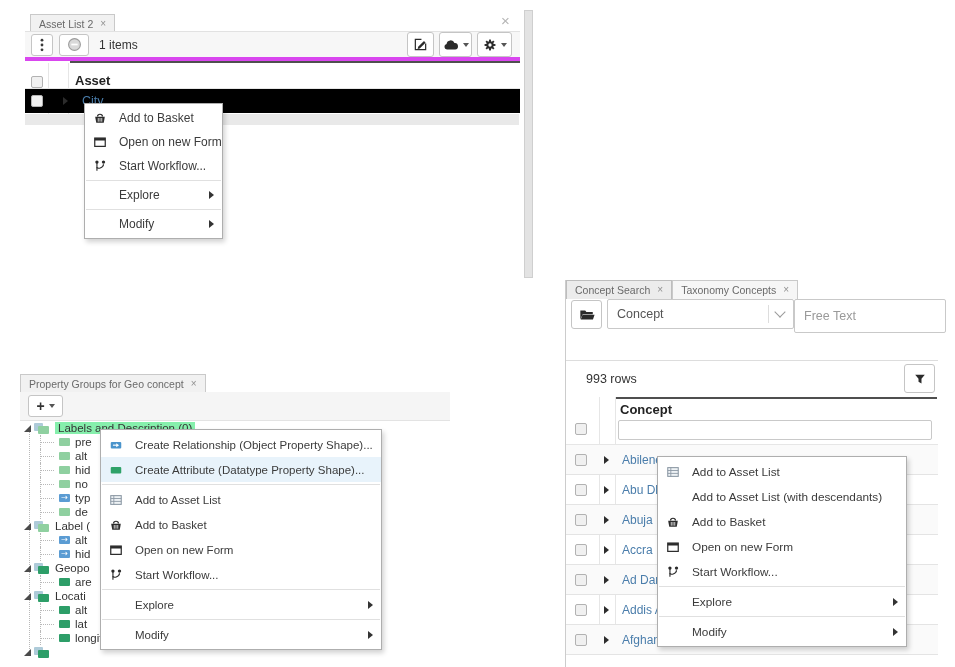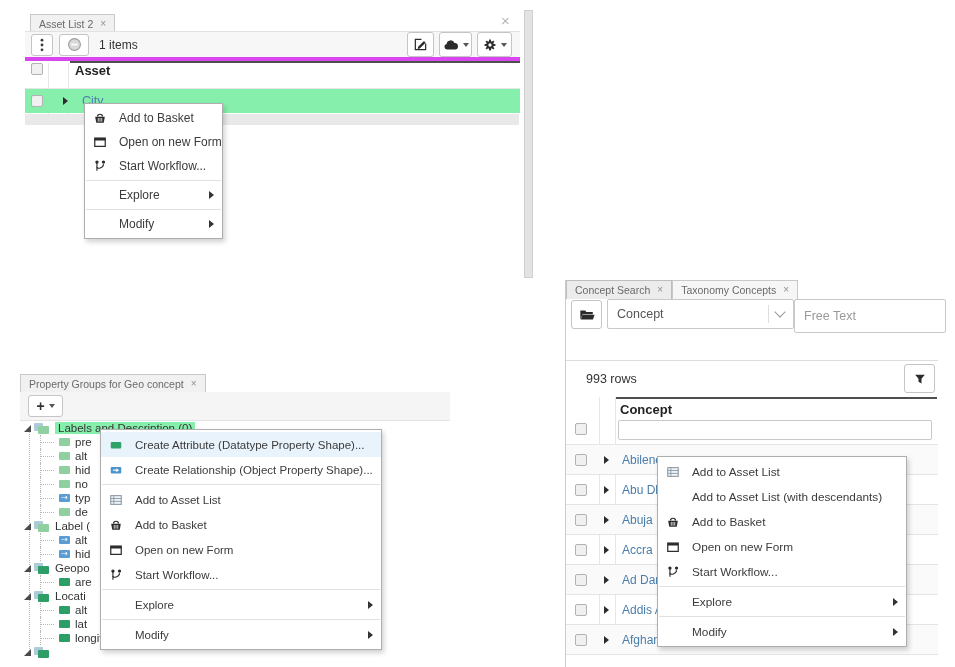--- a/index.html
+++ b/index.html
@@ -45,23 +45,23 @@
   #menu3{left:657px;top:456px;width:250px;font-size:11.8px;}
   
   #p1tab{left:30px;top:14px;}
   #p1close{left:501px;top:12px;font-size:15px;color:#b5b5b5;cursor:pointer;}
   #p1toolbar{left:25px;top:31px;width:495px;height:30px;background:#f7f7f7;
     border-top:1px solid #e2e2e2;border-bottom:4px solid #d946ef;
     display:flex;align-items:center;box-sizing:border-box;}
   #p1toolbar .count{font-size:12px;color:#333;margin-left:10px;}
   #p1scroll{left:524px;top:10px;width:7px;height:266px;background:#e3e3e3;border:1px solid #cfcfcf;}
   #p1dark{left:70px;top:61px;width:450px;height:2px;background:#4f4f4f;}
-  #p1header{left:25px;top:63px;width:495px;height:25px;display:flex;align-items:flex-start;}
+  #p1header{left:25px;top:63px;width:495px;height:25px;display:flex;align-items:flex-end;}
   #p1header .hlab{font-weight:bold;font-size:13px;color:#222;margin-left:32px;}
-  #p1row{left:25px;top:89px;width:495px;height:24px;display:flex;align-items:center;background:#86efac;}
+  #p1row{left:25px;top:89px;width:495px;height:24px;display:flex;align-items:center;background:#000000;}
   #p1band{left:25px;top:114px;width:494px;height:11px;background:#e9e9e9;}
   
   #p2tab{left:20px;top:374px;}
   #p2toolbar{left:20px;top:392px;width:430px;height:29px;background:#f5f5f5;
     border-bottom:1px solid #e3e3e3;display:flex;align-items:center;box-sizing:border-box;}
   #p2plus{margin-left:8px;width:35px;height:22px;font-size:14px;font-weight:bold;color:#333;}
   #p2tree{left:20px;top:421px;width:430px;height:242px;overflow:hidden;}
   #p2tree::before{content:"";position:absolute;left:9px;top:8px;bottom:10px;border-left:1px dotted #b8b8b8;}
   .trow{height:14px;display:flex;align-items:center;font-size:11.5px;color:#333;white-space:nowrap;position:relative;}
   .texp{width:0;height:0;border-bottom:7px solid #4a4a4a;border-left:7px solid transparent;margin:0 3px 0 4px;flex:0 0 auto;}
@@ -324,37 +324,37 @@
       <span>longitude [0]</span>
     </div>
   <div class="trow">
     <span class="texp"></span>
     <span class="ico-grp dark"></span>
     <span></span>
   </div>
 </div>
 
 <div class="ctx" id="menu2">
-  <div class="mi hl">
-    <span class="mico">
-        <svg width="14" height="14" viewBox="0 0 16 16">
-          <rect x="2" y="4.5" width="12" height="7.5" rx="1.2" fill="#2fa269"></rect>
-        </svg>
-      </span>
-    <span>Create Attribute (Datatype Property Shape)...</span>
-  </div>
   <div class="mi">
     <span class="mico">
         <svg width="14" height="14" viewBox="0 0 16 16">
           <rect x="2" y="4.5" width="12" height="7.5" rx="1.2" fill="#4a94cc"></rect>
           <path d="M4.5 8.2 h4.5" stroke="#fff" stroke-width="1.3"></path>
           <path d="M8.3 5.9 l3.2 2.3 -3.2 2.3 z" fill="#fff"></path>
         </svg>
       </span>
     <span>Create Relationship (Object Property Shape)...</span>
+  </div>
+  <div class="mi hl">
+    <span class="mico">
+        <svg width="14" height="14" viewBox="0 0 16 16">
+          <rect x="2" y="4.5" width="12" height="7.5" rx="1.2" fill="#2fa269"></rect>
+        </svg>
+      </span>
+    <span>Create Attribute (Datatype Property Shape)...</span>
   </div>
   <div class="msep"></div>
   <div class="mi">
     <span class="mico">
         <svg width="14" height="14" viewBox="0 0 16 16">
           <rect x="2" y="3" width="12" height="10" fill="#eef2f5" stroke="#8a97a3" stroke-width="1.2"></rect>
           <path d="M5.5 3 v10 M2 6.3 h12 M2 9.6 h12" stroke="#8a97a3" stroke-width="1"></path>
         </svg>
       </span>
     <span>Add to Asset List</span>

